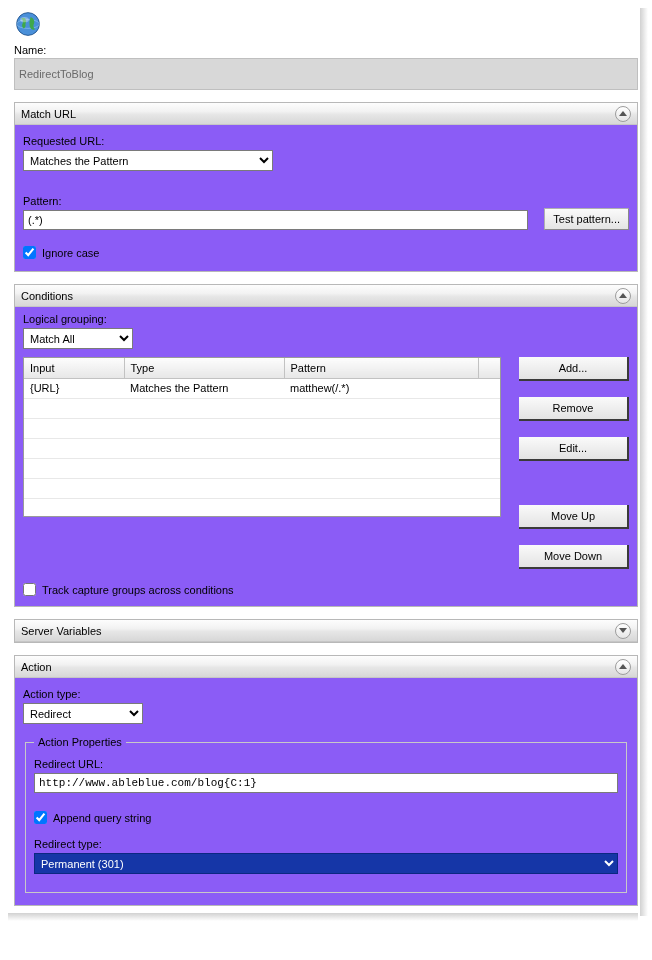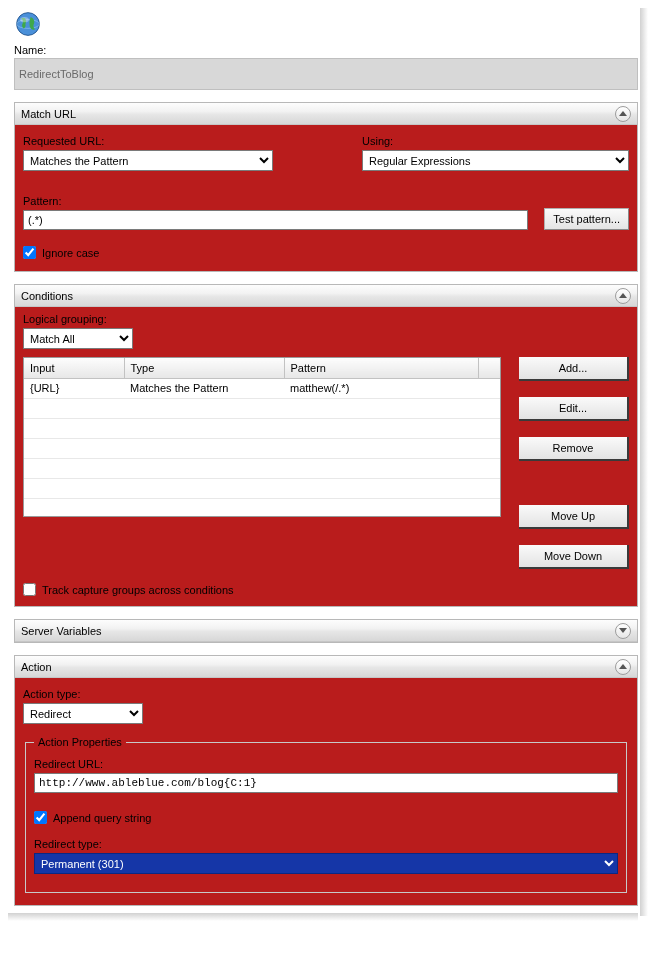--- a/index.html
+++ b/index.html
@@ -15,21 +15,21 @@
   .name-label { margin:4px 0 2px 0; }
   .name-input { width:100%; height:32px; border:1px solid #bfbfbf; background:#d8d8d8; color:#6a6a6a; padding:2px 4px; font-size:11px; }
 
   .panel { border:1px solid #b8b8b8; margin-top:12px; }
   .panel-header {
     height:22px; display:flex; align-items:center; justify-content:space-between;
     padding:0 6px; font-size:11px;
     background: linear-gradient(to bottom, #fdfdfd 0%, #f2f2f2 40%, #e6e6e6 55%, #d7d7d7 100%);
     border-bottom:1px solid #c6c6c6;
   }
-  .panel-body { padding:10px 8px 12px 8px; background:#b91c1c; }
+  .panel-body { padding:10px 8px 12px 8px; background:#8b5cf6; }
 
   .collapse-btn {
     width:16px; height:16px; border:1px solid #9d9d9d; border-radius:50%;
     background: linear-gradient(to bottom, #fff, #e6e6e6);
     display:flex; align-items:center; justify-content:center; cursor:pointer;
   }
   .chev { width:0; height:0; }
   .chev.up { border-left:4px solid transparent; border-right:4px solid transparent; border-bottom:5px solid #555; }
   .chev.down { border-left:4px solid transparent; border-right:4px solid transparent; border-top:5px solid #555; }
 
@@ -118,26 +118,20 @@
       <div class="collapse-btn">
           <div class="chev up"></div>
         </div>
     </div>
     <div class="panel-body">
       <div class="row">
         <div class="col">
           <label class="field-label">Requested URL:</label>
           <select class="combo combo-fit">
             <option>Matches the Pattern</option>
-          </select>
-        </div>
-        <div class="col" style="margin-left:60px;">
-          <label class="field-label">Using:</label>
-          <select class="combo combo-wide">
-            <option>Regular Expressions</option>
           </select>
         </div>
       </div>
 
       <div class="pattern-row">
         <div class="pattern-col">
           <label class="field-label">Pattern:</label>
           <input class="text" type="text" value="(.*)" style="">
         </div>
         <button class="btn btn-test">Test pattern...</button>
@@ -222,22 +216,22 @@
                   <td></td>
                   <td></td>
                   <td></td>
                   <td></td>
                 </tr>
             </tbody>
           </table>
         </div>
         <div class="side-buttons">
           <button class="btn-side">Add...</button>
+          <button class="btn-side">Remove</button>
           <button class="btn-side">Edit...</button>
-          <button class="btn-side">Remove</button>
           <div class="spacer"></div>
           <button class="btn-side">Move Up</button>
           <button class="btn-side">Move Down</button>
         </div>
       </div>
 
       <div class="check-row" style="margin-top:14px;">
         <input type="checkbox" style="">
         <span>Track capture groups across conditions</span>
       </div>

